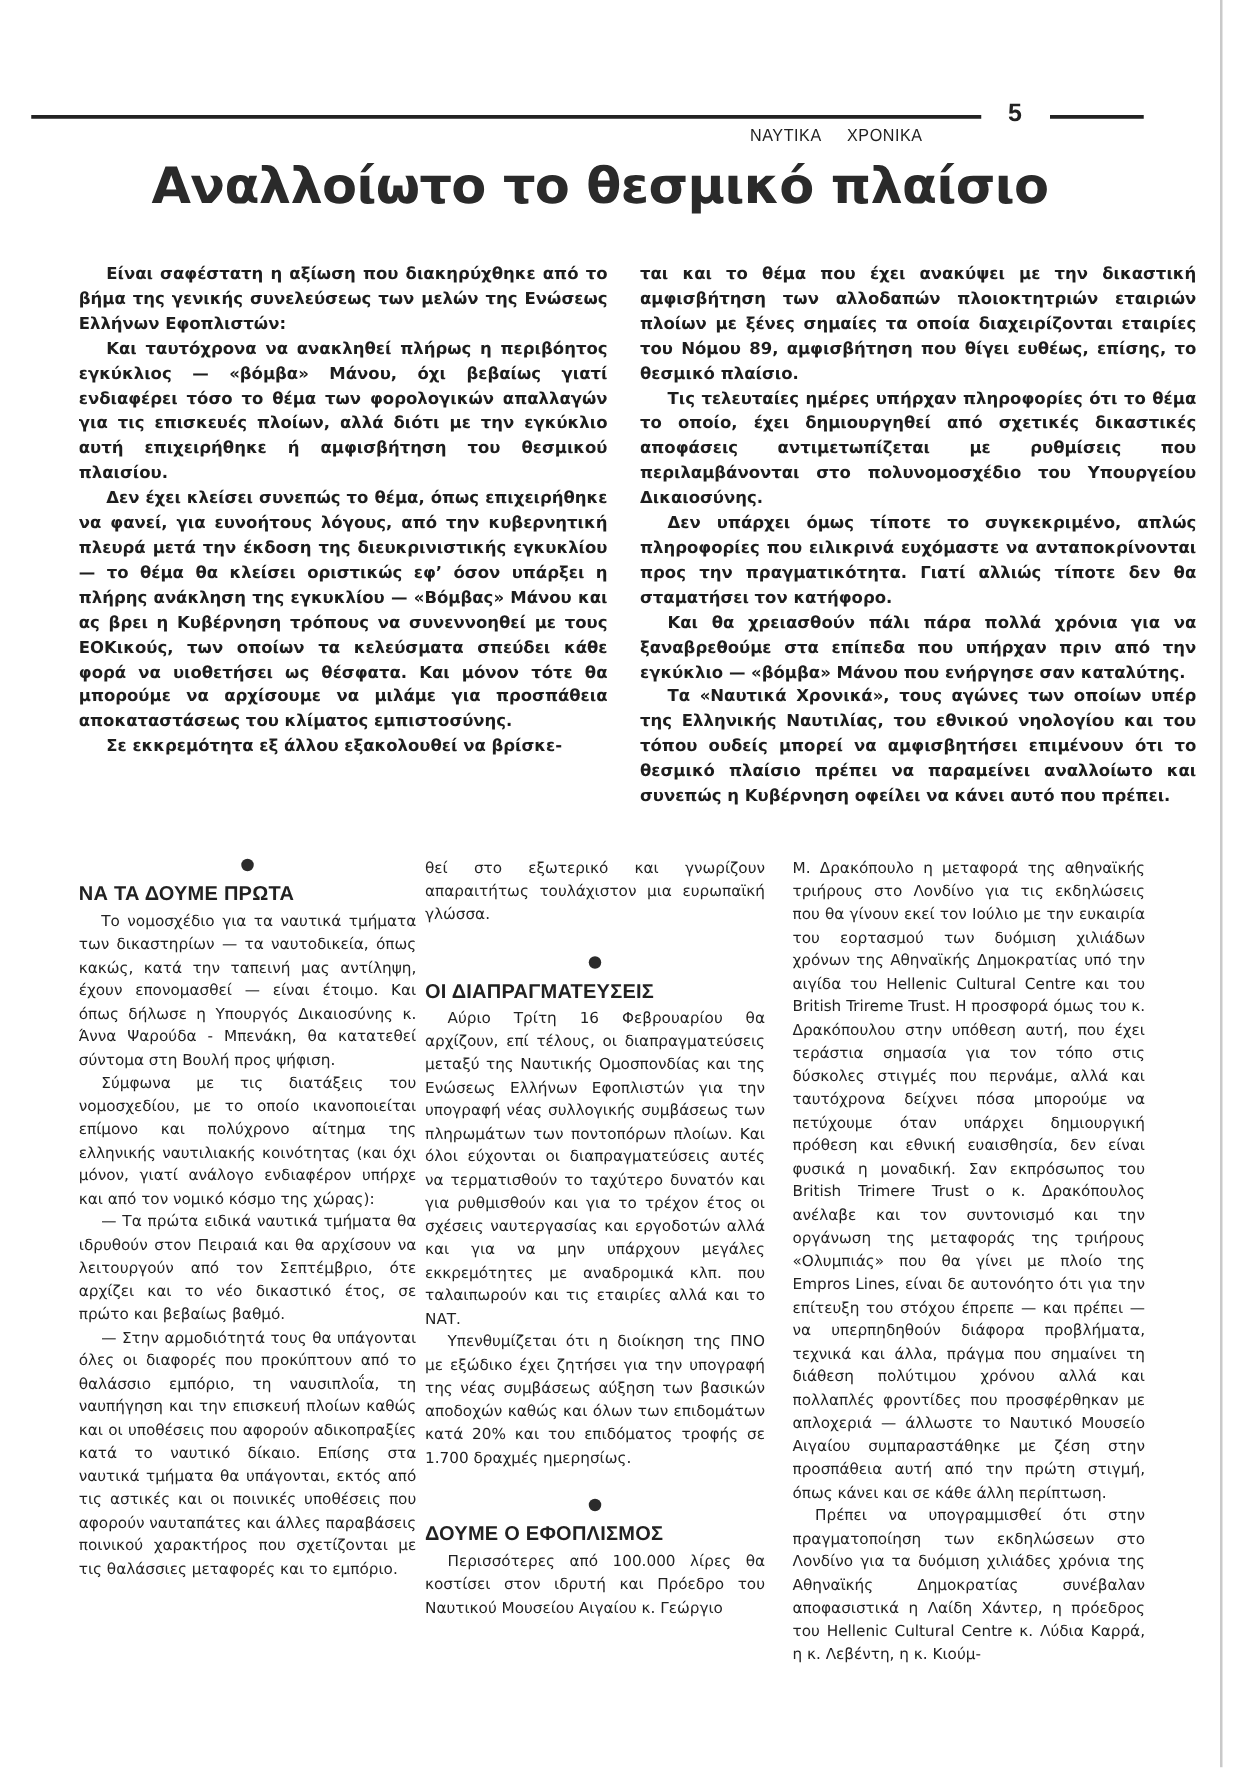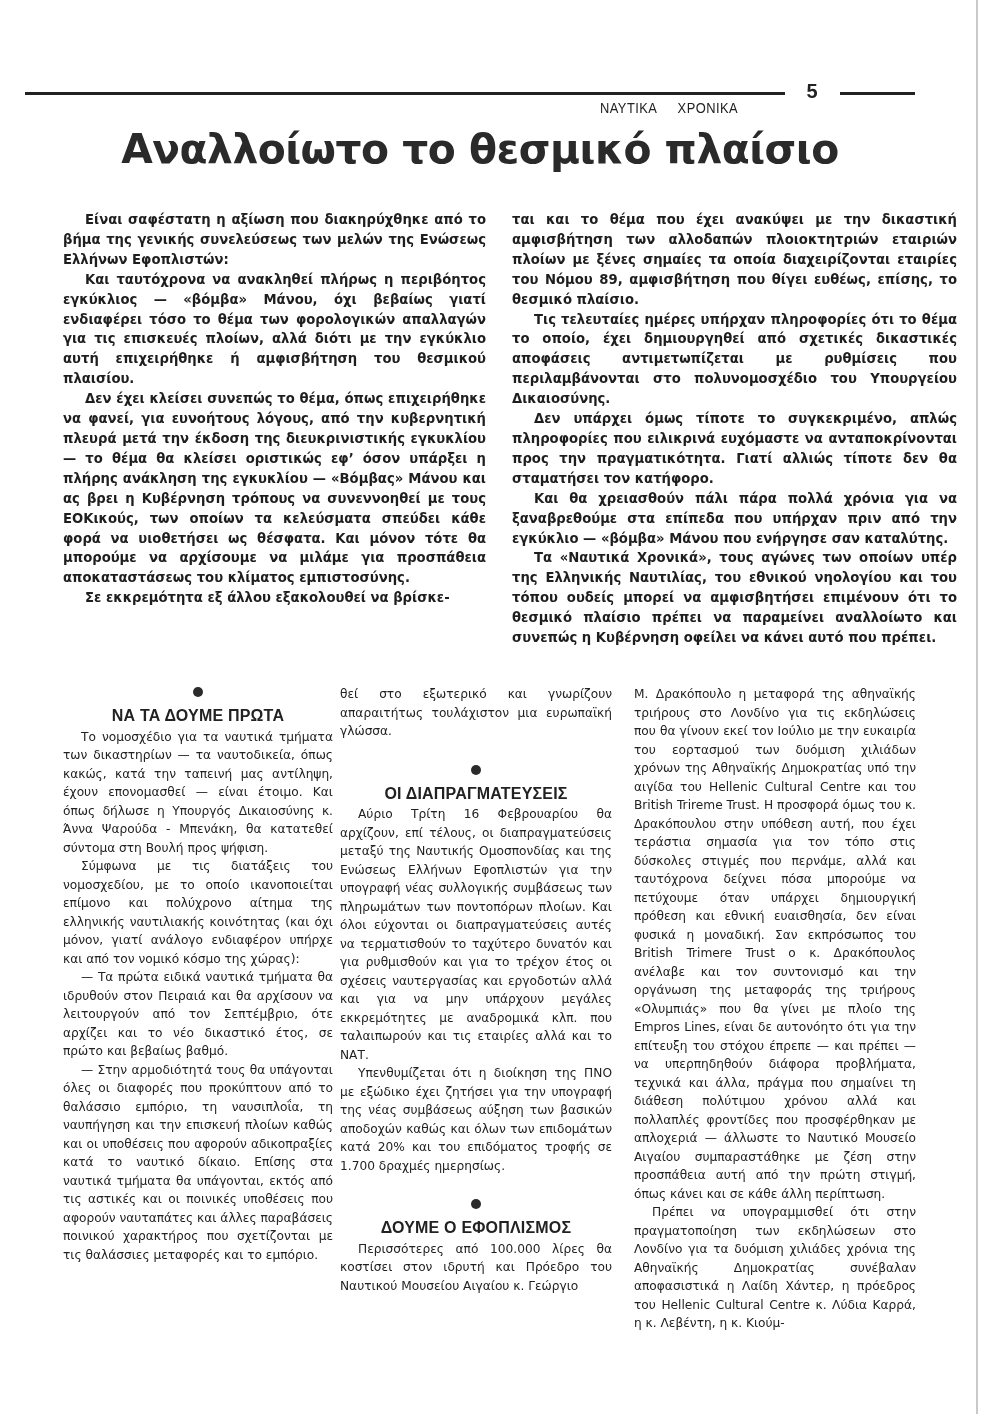--- a/index.html
+++ b/index.html
@@ -50,21 +50,21 @@
   .sub-col.b2 { left: 340px; width: 272px; }
   .sub-col.b3 { left: 634px; width: 282px; }
   .sub-col p { margin: 0; text-indent: 18px; }
   .sub-col p.cont { text-indent: 0; }
   .bullet {
     width: 10px; height: 10px; border-radius: 50%; background: #2b2b2b;
     margin: 2px auto 10px auto;
   }
   .sub-head {
     font-family: "Liberation Sans", sans-serif; font-weight: bold; font-size: 16px;
-    text-align: center; color: #222; margin: 0 0 2px 0; letter-spacing: 0.2px;
+    text-align: left; color: #222; margin: 0 0 2px 0; letter-spacing: 0.2px;
   }
   .gap { height: 22px; }
 </style>
 </head>
 <body>
 
 <div class="page-edge"></div>
 <div class="rule-left"></div>
 <div class="page-number">5</div>
 <div class="rule-right"></div>

